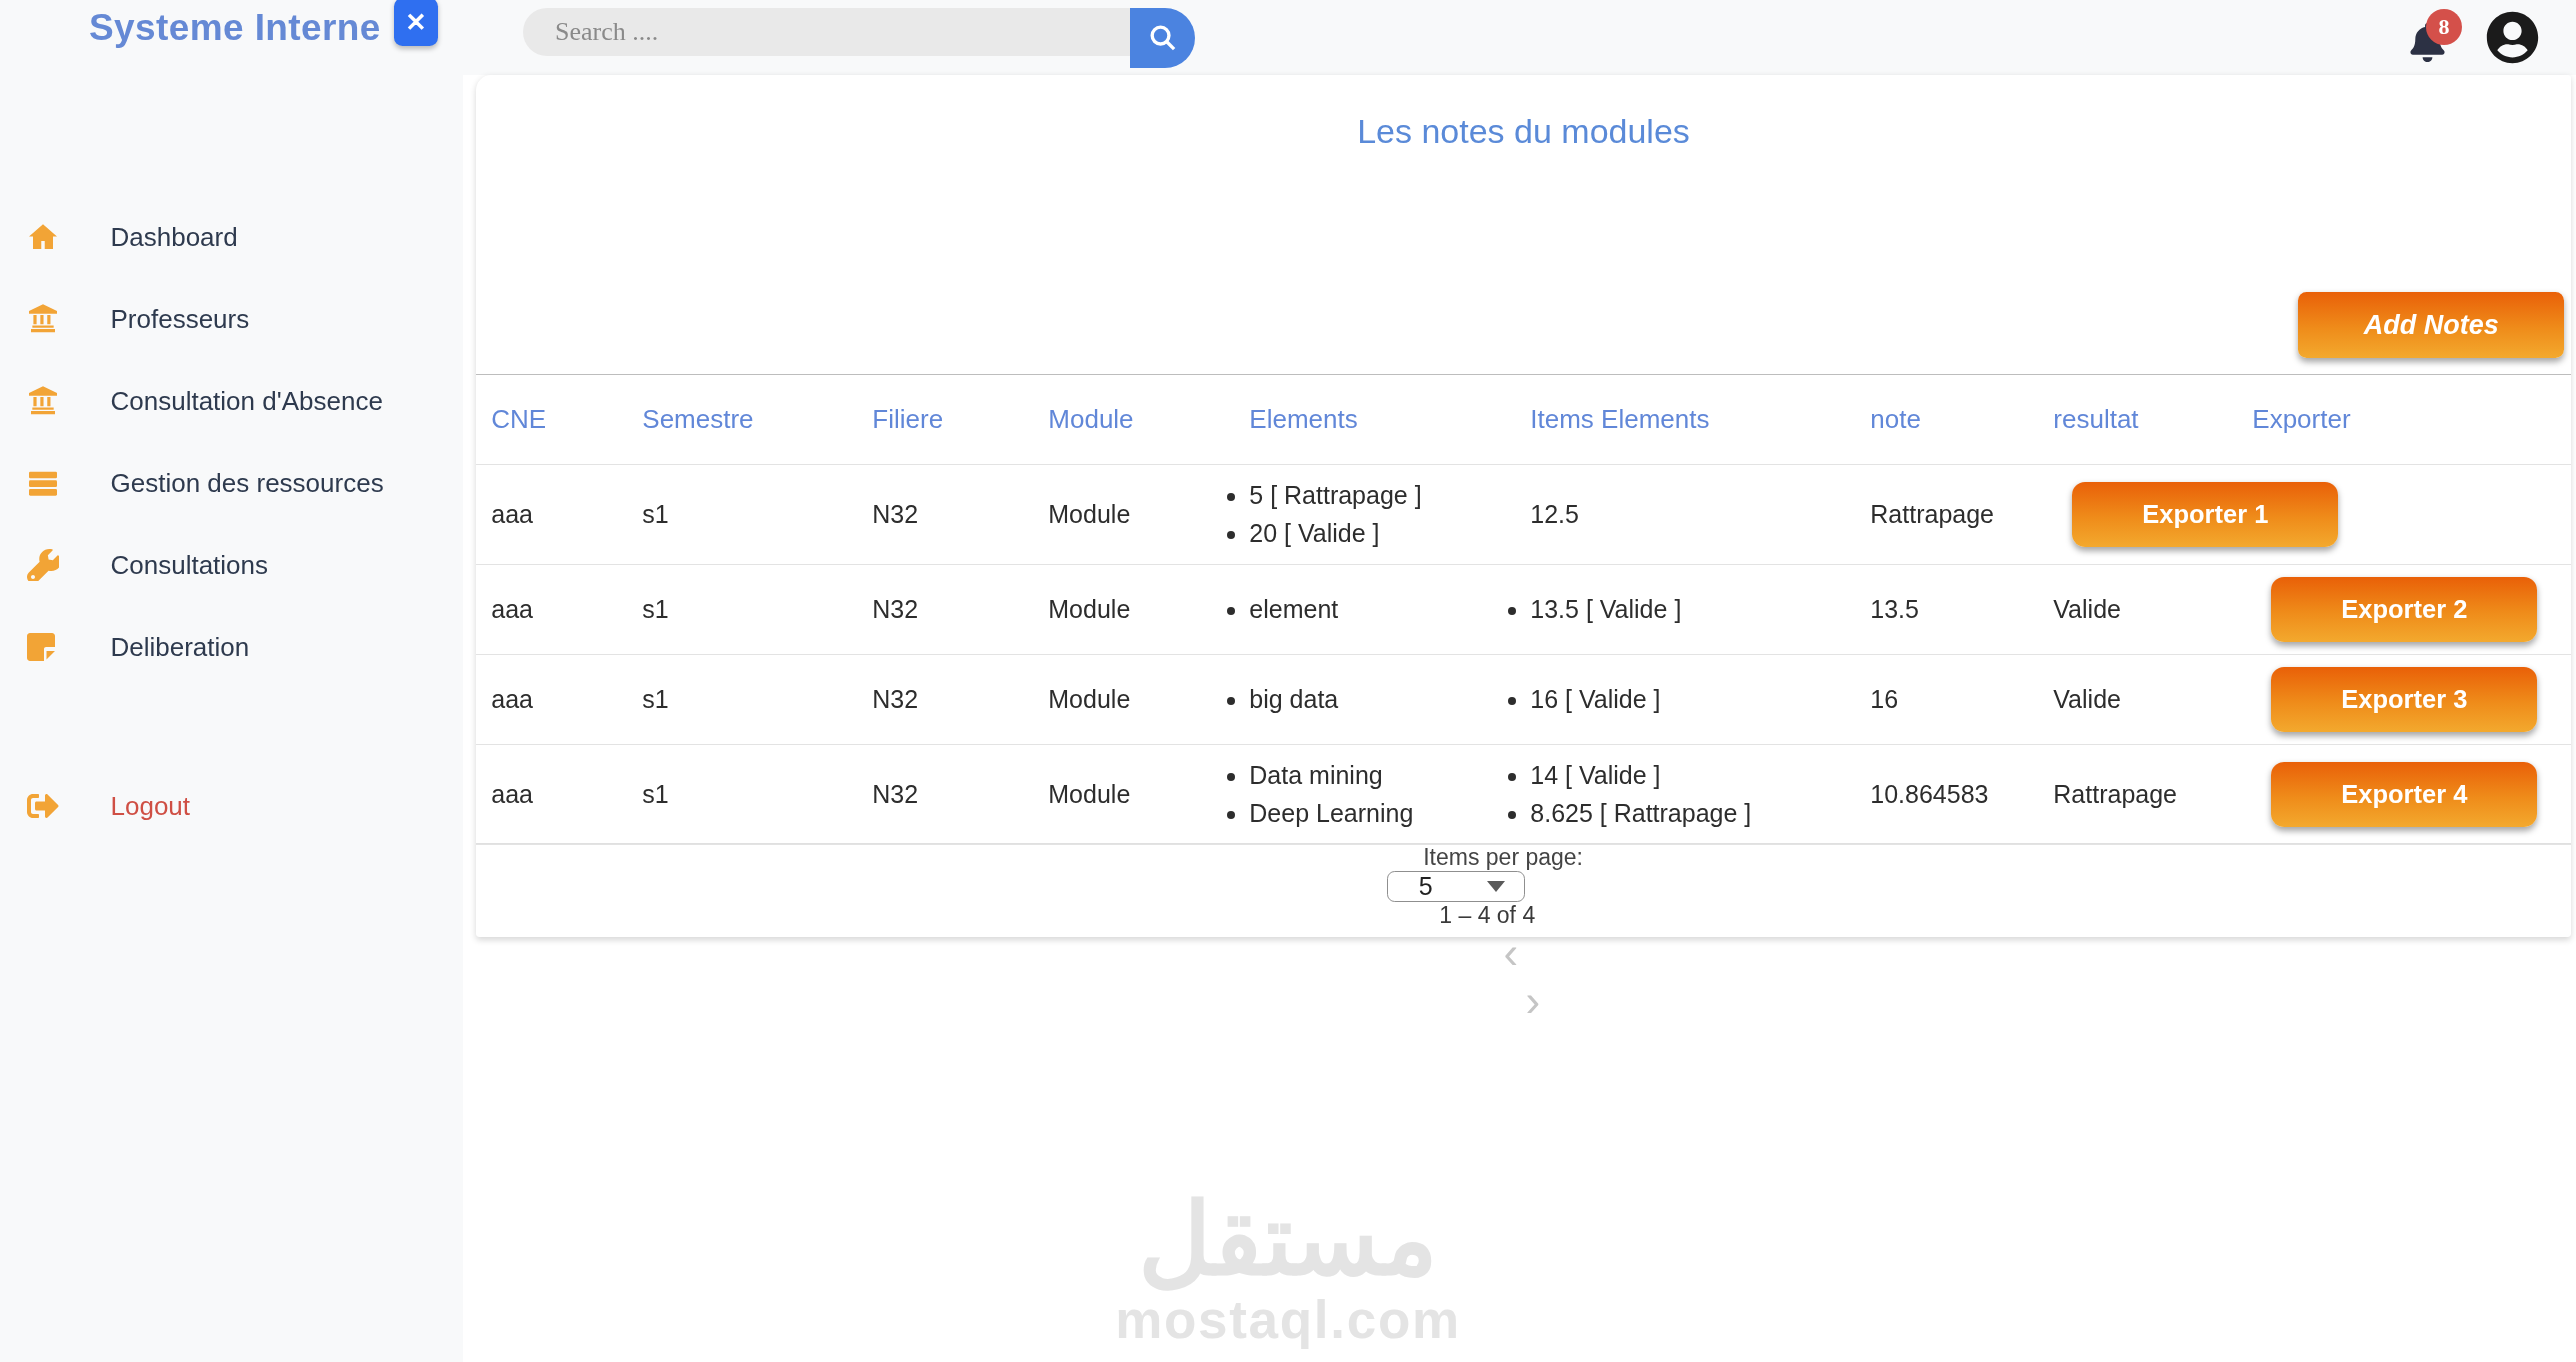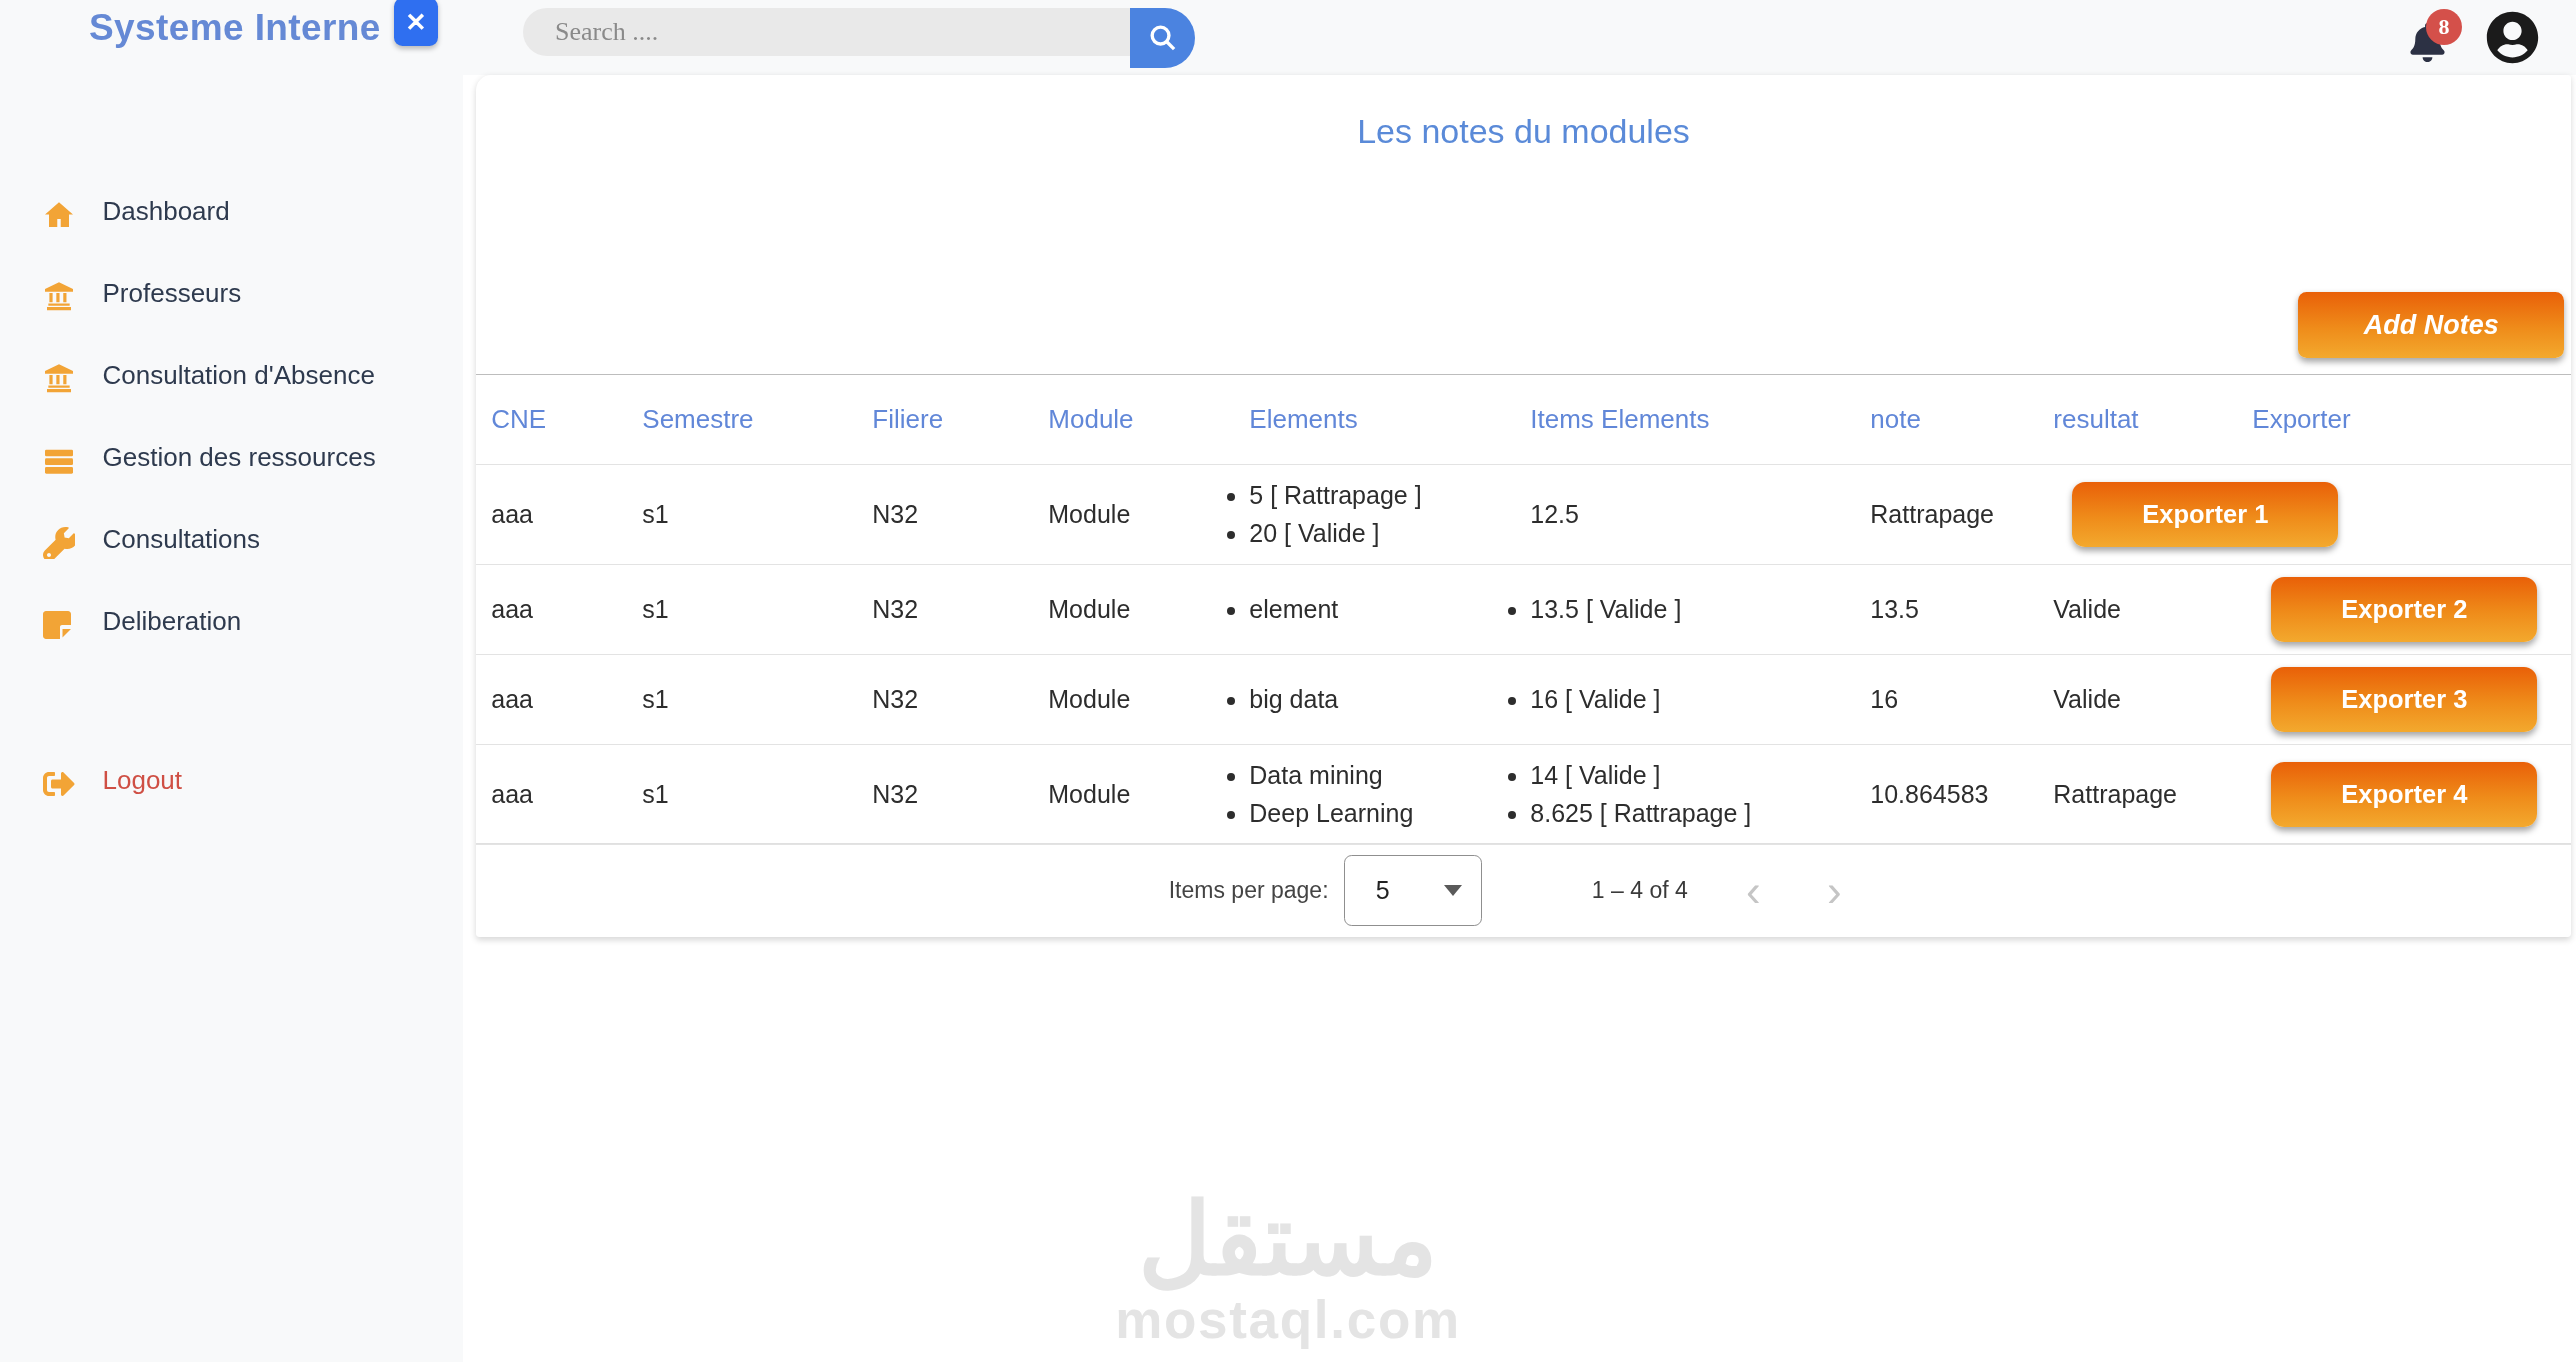--- a/index.html
+++ b/index.html
@@ -7,21 +7,21 @@
   .root { position:relative; width:2576px; height:1363px; background:#ffffff; }
 
   
   .sidebar { position:absolute; left:0; top:0; width:463px; height:1363px; background:#f8f9fa; z-index:2; }
   .logo-wrap { position:absolute; left:89px; top:6.8px; display:flex; align-items:flex-start;gap:8px; }
   .logo { font-size:37px; font-weight:bold; color:#6589d5; letter-spacing:0.4px; }
   .logo-close { margin-left:5.1px; margin-top:-8.5px; width:44px; height:48px; background:#2f6ff0; color:#fff;
     border:none; border-radius:8.5px; font-size:25.5px; font-weight:bold; line-height:48px; text-align:center;
     box-shadow:0 2.6px 5.1px rgba(0,0,0,.25); cursor:pointer; }
   .nav { position:absolute; left:0; top:196px; width:463px; list-style:none; }
-  .nav-item { display:flex; align-items:flex-start; height:82px; padding-left:40px; cursor:pointer; }
+  .nav-item { display:flex; align-items:center; height:82px; padding-left:24px; cursor:pointer;gap:24px; }
   .nav-icon { width:37px; height:37px; color:#f2a436; display:flex; align-items:center; justify-content:center; }
   .nav-icon svg { width:32px; height:32px; fill:currentColor; }
   .nav-label { margin-left:25.5px; font-size:26px; color:#2e3a4e; }
   .logout { margin-top:77px; }
   .logout .nav-label { color:#cf4f44; }
 
   
   .topbar { position:absolute; left:463px; top:0; right:0; height:75px; background:#f8f9fa; display:flex; align-items:center; z-index:1; }
   .search-group { display:flex; margin-left:60px; height:60px; }
   .search-input { width:607px; height:48px; background:#e9e9e9; border:none; outline:none;
@@ -56,21 +56,21 @@
   .trow { min-height:88px; border-bottom:0.9px solid #e3e3e3; padding-top:12px; padding-bottom:12px; }
   .td { font-size:25px; color:#2d2d2d; }
   .td li { font-size:25px; color:#2d2d2d; line-height:1.5; }
   .export-btn { width:266px; height:65px; margin-left:19px; border:none; border-radius:13px;
     background:linear-gradient(180deg,#e96008 0%,#ef8c1a 55%,#f3a92e 100%);
     color:#fff; font-size:25.5px; font-weight:bold; font-family:"Liberation Sans",sans-serif;
     box-shadow:0 3.4px 6.8px rgba(0,0,0,.35); cursor:pointer; }
 
   
   .paginator { position:absolute; left:0; right:0; bottom:0; height:94px; border-top:0.9px solid #e0e0e0;
-    display:flex; align-items:center; justify-content:center; padding-right:25.5px; }
+    display:flex; align-items:center; justify-content:space-between; padding-right:25.5px;flex-direction:column; }
   .pp-label { font-size:23px; color:#444; margin-right:15.3px; }
   .pp-select { width:138px; height:71px; border:0.9px solid #8f8f8f; border-radius:7.7px; display:flex;
     align-items:center; padding:0 18.7px 0 31px; cursor:pointer; background:#fff; margin-right:110px; }
   .pp-value { font-size:25px; color:#222; flex:1; }
   .pp-caret { width:0; height:0; border-left:9.4px solid transparent; border-right:9.4px solid transparent;
     border-top:11px solid #5a5a5a; }
   .pp-range { font-size:23px; color:#3a3a3a; margin-right:47px; }
   .pg-btn { width:37px; height:51px; background:none; border:none; color:#c5c5c5; font-size:44px; line-height:48px;
     text-align:center; cursor:default; }
   .pg-next { margin-left:44px; }

